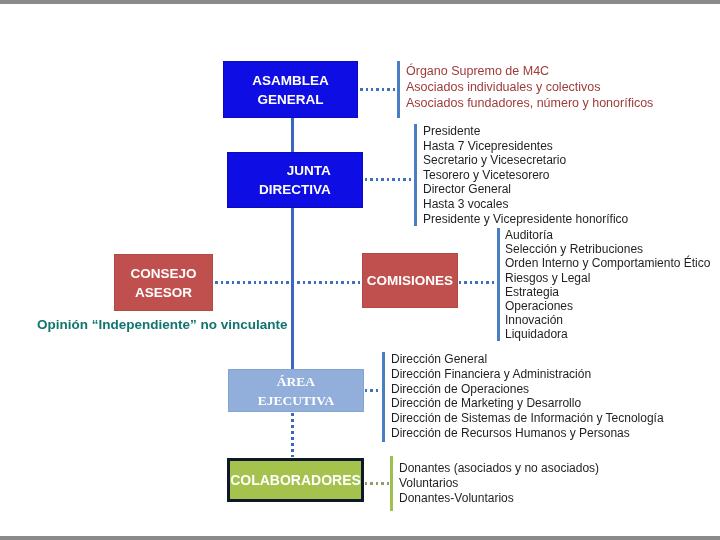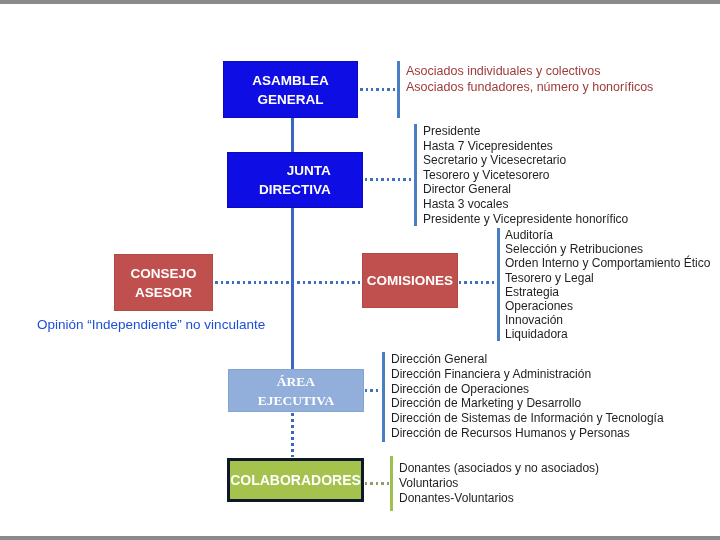--- a/index.html
+++ b/index.html
@@ -64,21 +64,21 @@
   .dlist{position:absolute;color:#1f1f1f;font-size:12px;}
   .dlist .li{white-space:nowrap;}
   #list-asamblea{left:406px;top:63px;line-height:16px;color:#9e3a38;font-size:12.5px;}
   #list-junta{left:423px;top:124px;line-height:14.6px;}
   #list-comisiones{left:505px;top:228px;line-height:14.2px;}
   #list-area{left:391px;top:352px;line-height:14.8px;}
   #list-colaboradores{left:399px;top:461px;line-height:15px;}
 
   #note{
     position:absolute;left:37px;top:317px;
-    font-size:13.5px;color:#1d4ed8;white-space:nowrap;
+    font-size:13.5px;color:#0f766e;white-space:nowrap;font-weight:bold;
   }
 </style>
 </head>
 <body>
 
 <div id="stage">
   <div class="frame-bar top"></div>
   <div class="frame-bar bottom"></div>
 
   <div class="vline" id="vl-1"></div>
@@ -102,37 +102,38 @@
 EJECUTIVA</div>
   <div class="node green" id="box-colaboradores">COLABORADORES</div>
 
   <div class="vbar" id="bar-asamblea"></div>
   <div class="vbar" id="bar-junta"></div>
   <div class="vbar" id="bar-comisiones"></div>
   <div class="vbar" id="bar-area"></div>
   <div class="vbar" id="bar-colaboradores"></div>
 
   <div class="dlist" id="list-asamblea">
+      <div class="li">Órgano Supremo de M4C</div>
       <div class="li">Asociados individuales y colectivos</div>
       <div class="li">Asociados fundadores, número y honoríficos</div>
     </div>
   <div class="dlist" id="list-junta">
       <div class="li">Presidente</div>
       <div class="li">Hasta 7 Vicepresidentes</div>
       <div class="li">Secretario y Vicesecretario</div>
       <div class="li">Tesorero y Vicetesorero</div>
       <div class="li">Director General</div>
       <div class="li">Hasta 3 vocales</div>
       <div class="li">Presidente y Vicepresidente honorífico</div>
     </div>
   <div class="dlist" id="list-comisiones">
       <div class="li">Auditoría</div>
       <div class="li">Selección y Retribuciones</div>
       <div class="li">Orden Interno y Comportamiento Ético</div>
-      <div class="li">Tesorero y Legal</div>
+      <div class="li">Riesgos y Legal</div>
       <div class="li">Estrategia</div>
       <div class="li">Operaciones</div>
       <div class="li">Innovación</div>
       <div class="li">Liquidadora</div>
     </div>
   <div class="dlist" id="list-area">
       <div class="li">Dirección General</div>
       <div class="li">Dirección Financiera y Administración</div>
       <div class="li">Dirección de Operaciones</div>
       <div class="li">Dirección de Marketing y Desarrollo</div>

